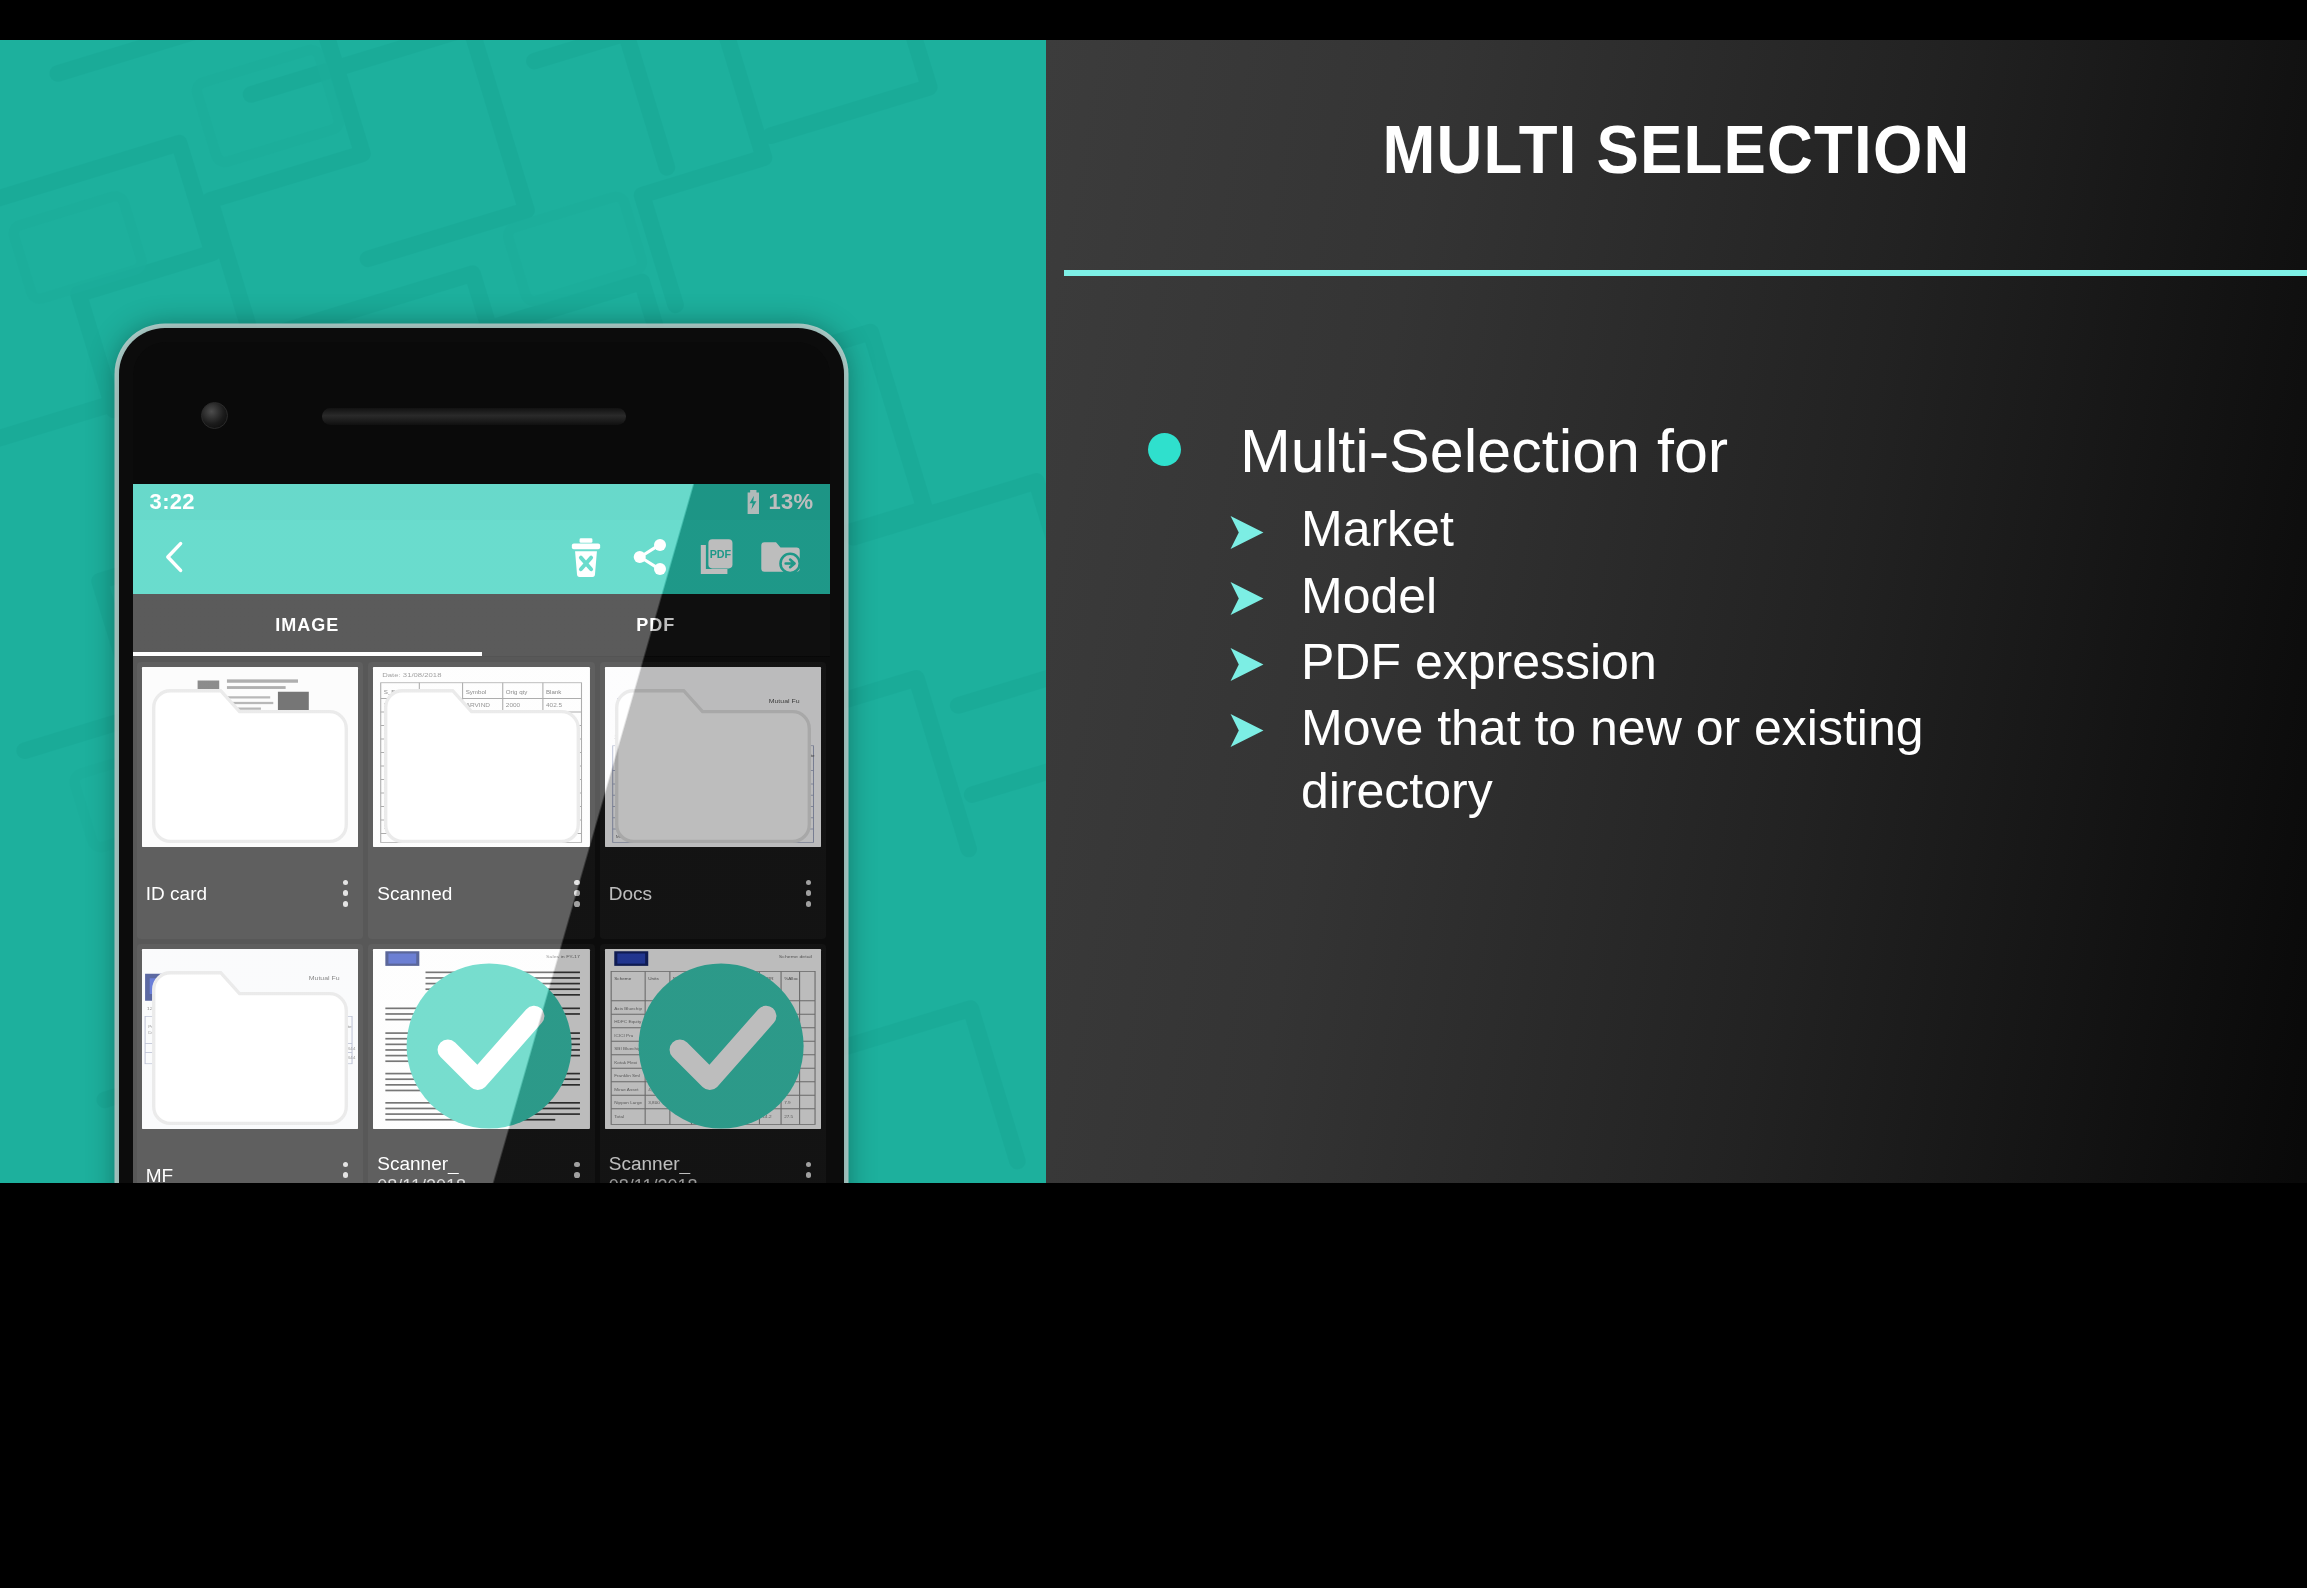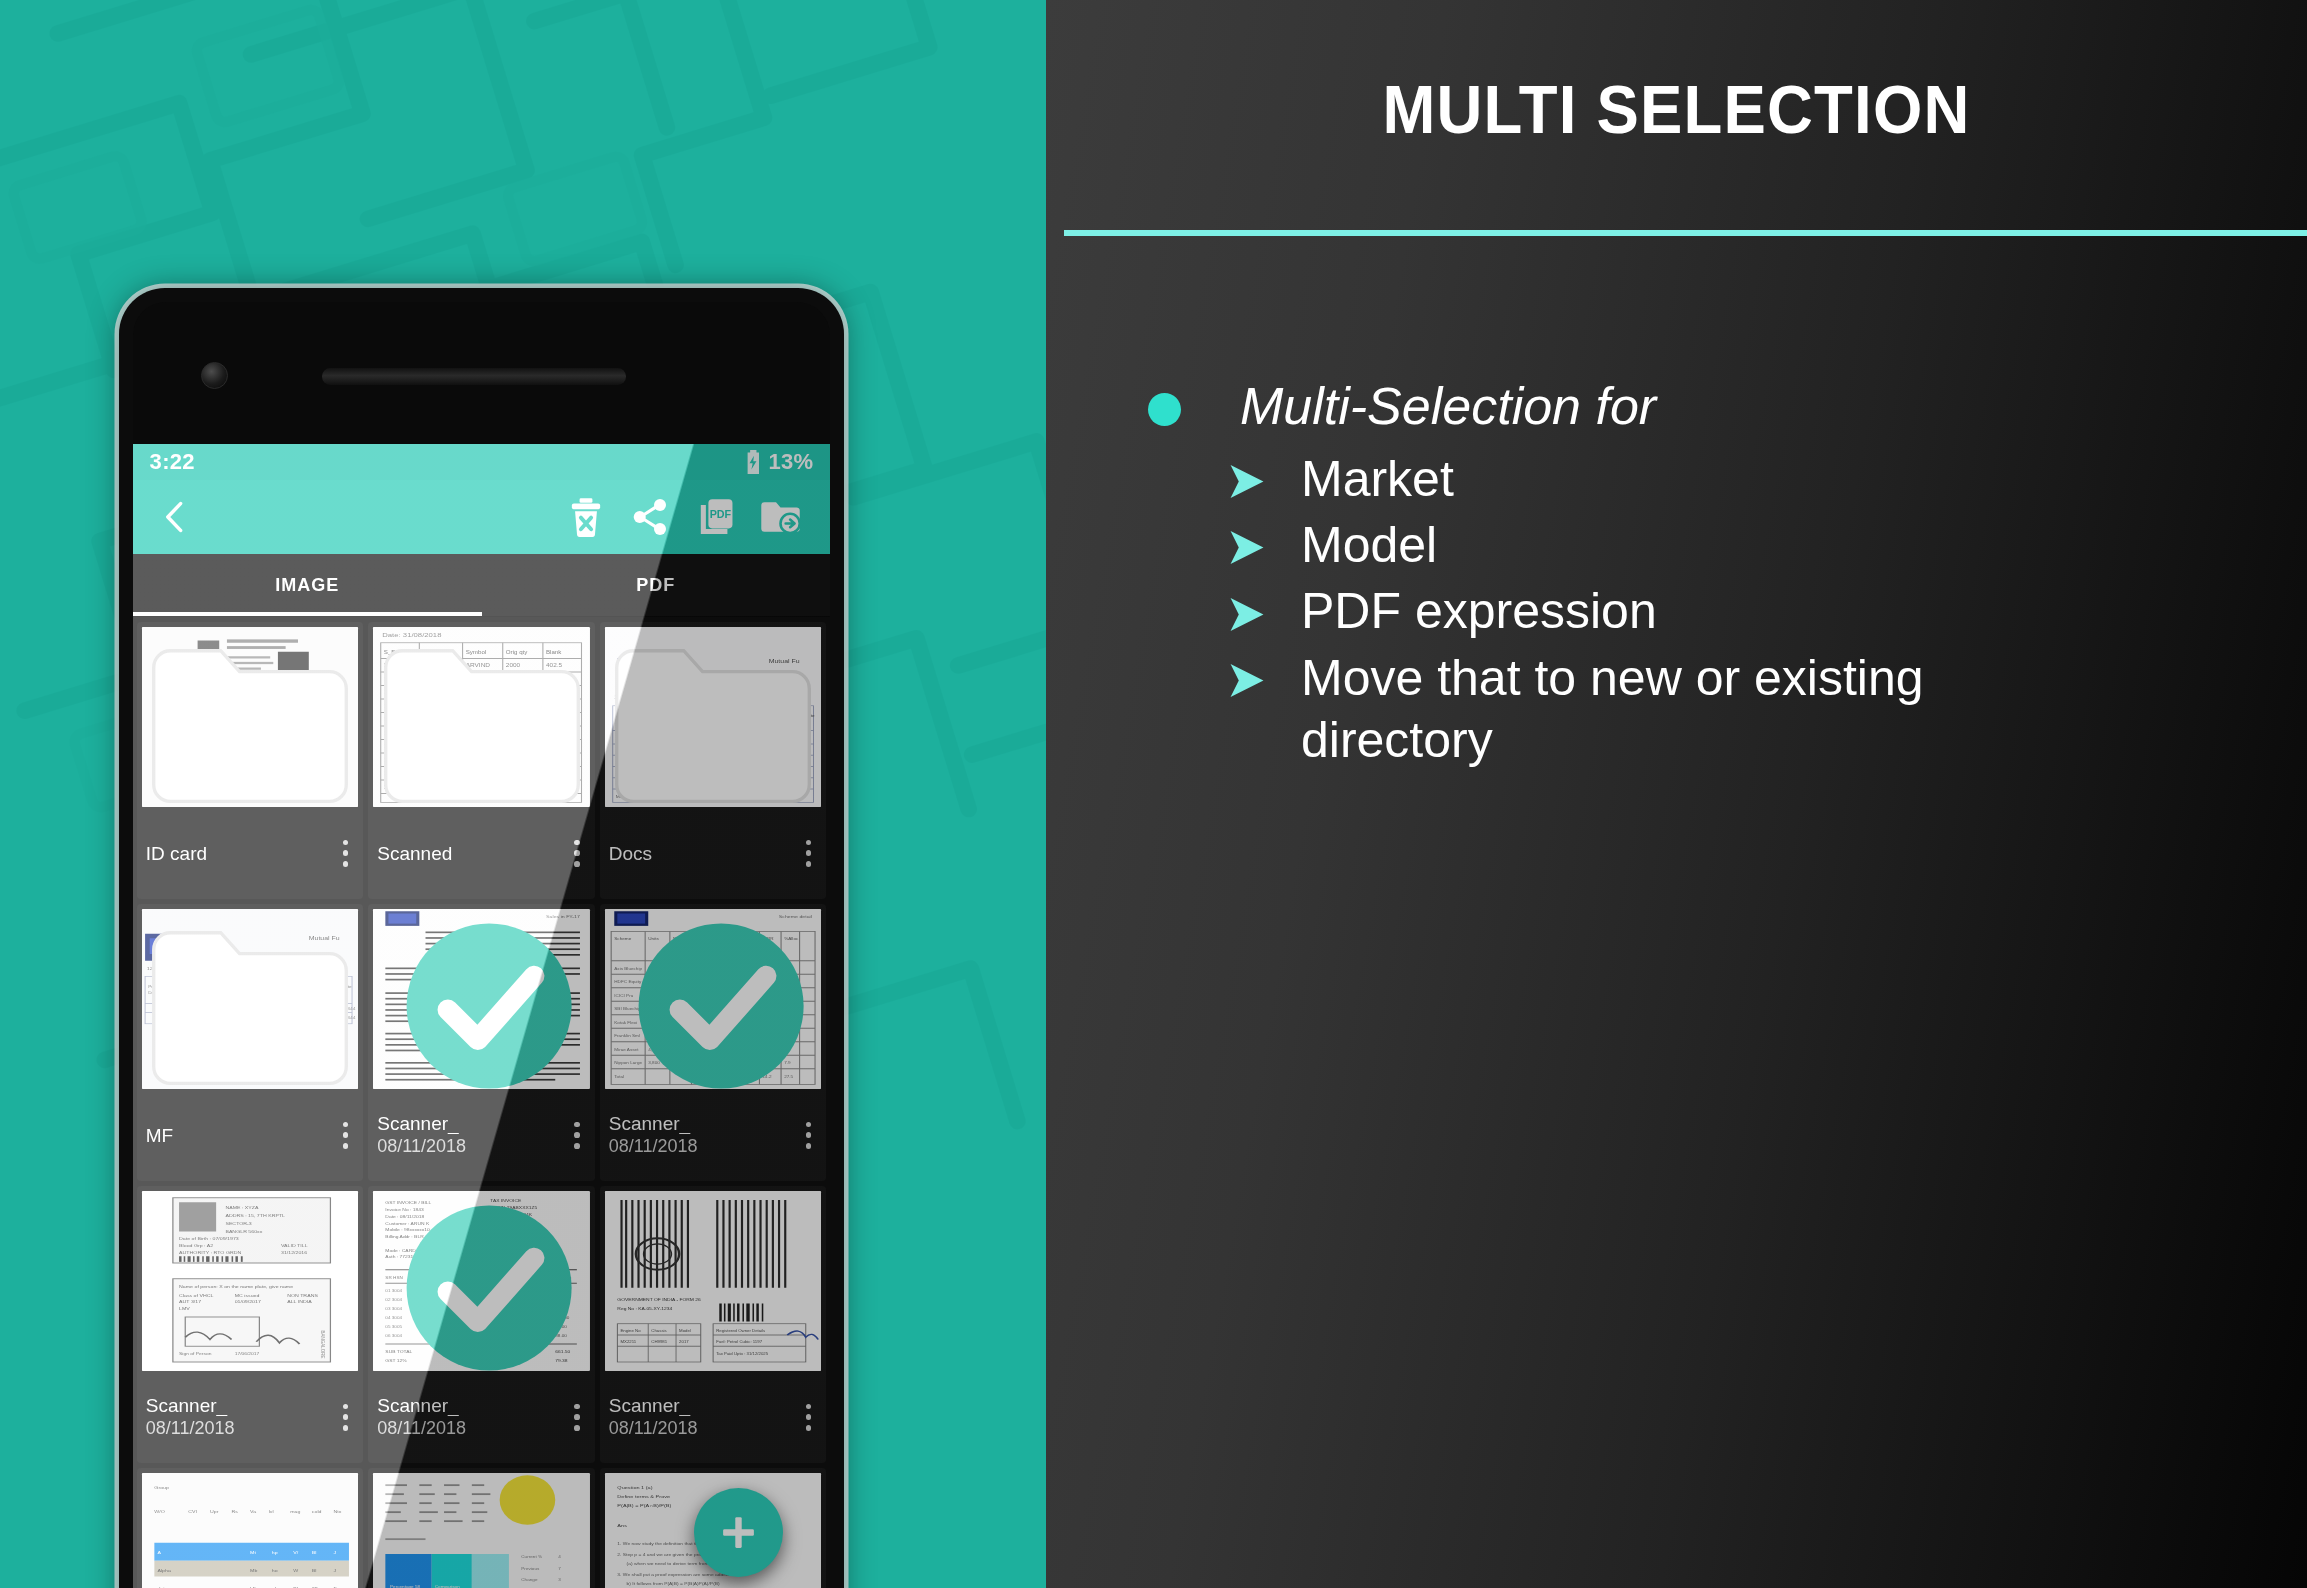--- a/index.html
+++ b/index.html
@@ -2,21 +2,21 @@
 <html style="font-size:10.2px"><head>
 <meta charset="utf-8">
 <style>
   * { box-sizing: border-box; margin: 0; padding: 0; }
   html, body {
     width: 2307px; height: 1588px;
     overflow: hidden;
     font-family: "Liberation Sans", sans-serif;
     background: #000;
   }
-  #stage { position: relative; width: 2307px; height: 1588px; overflow: hidden; }
+  #stage { position: relative; width: 2307px; height: 1143px; overflow: hidden; margin-top: 40px; }
 
   
   #left-panel {
     position: absolute; left: 0; top: 0;
     width: 1046px; height: 1588px;
     background: #1db09d;
     overflow: hidden;
   }
   
   #left-pattern {
@@ -218,24 +218,23 @@
     margin-bottom: 11.5px;
   }
   .dot-bullet {
     width: 33px; height: 33px; border-radius: 50%;
     background: #2fe0cd;
     margin-top: 16.6px;
     flex: none;
   }
   .lvl1-text {
     color: #ffffff;
-    font-size: 52px;
+    font-size: 61px;
     line-height: 1.16;
     margin-left: 59px;
-    font-style: italic;
   }
   .lvl2 {
     display: flex; align-items: flex-start;
     margin-left: 78px;
     margin-bottom: 3.8px;
   }
   .arrow-bullet {
     width: 42px; height: 37px; flex: none; margin-top: 15.3px;
   }
   .lvl2-text {

